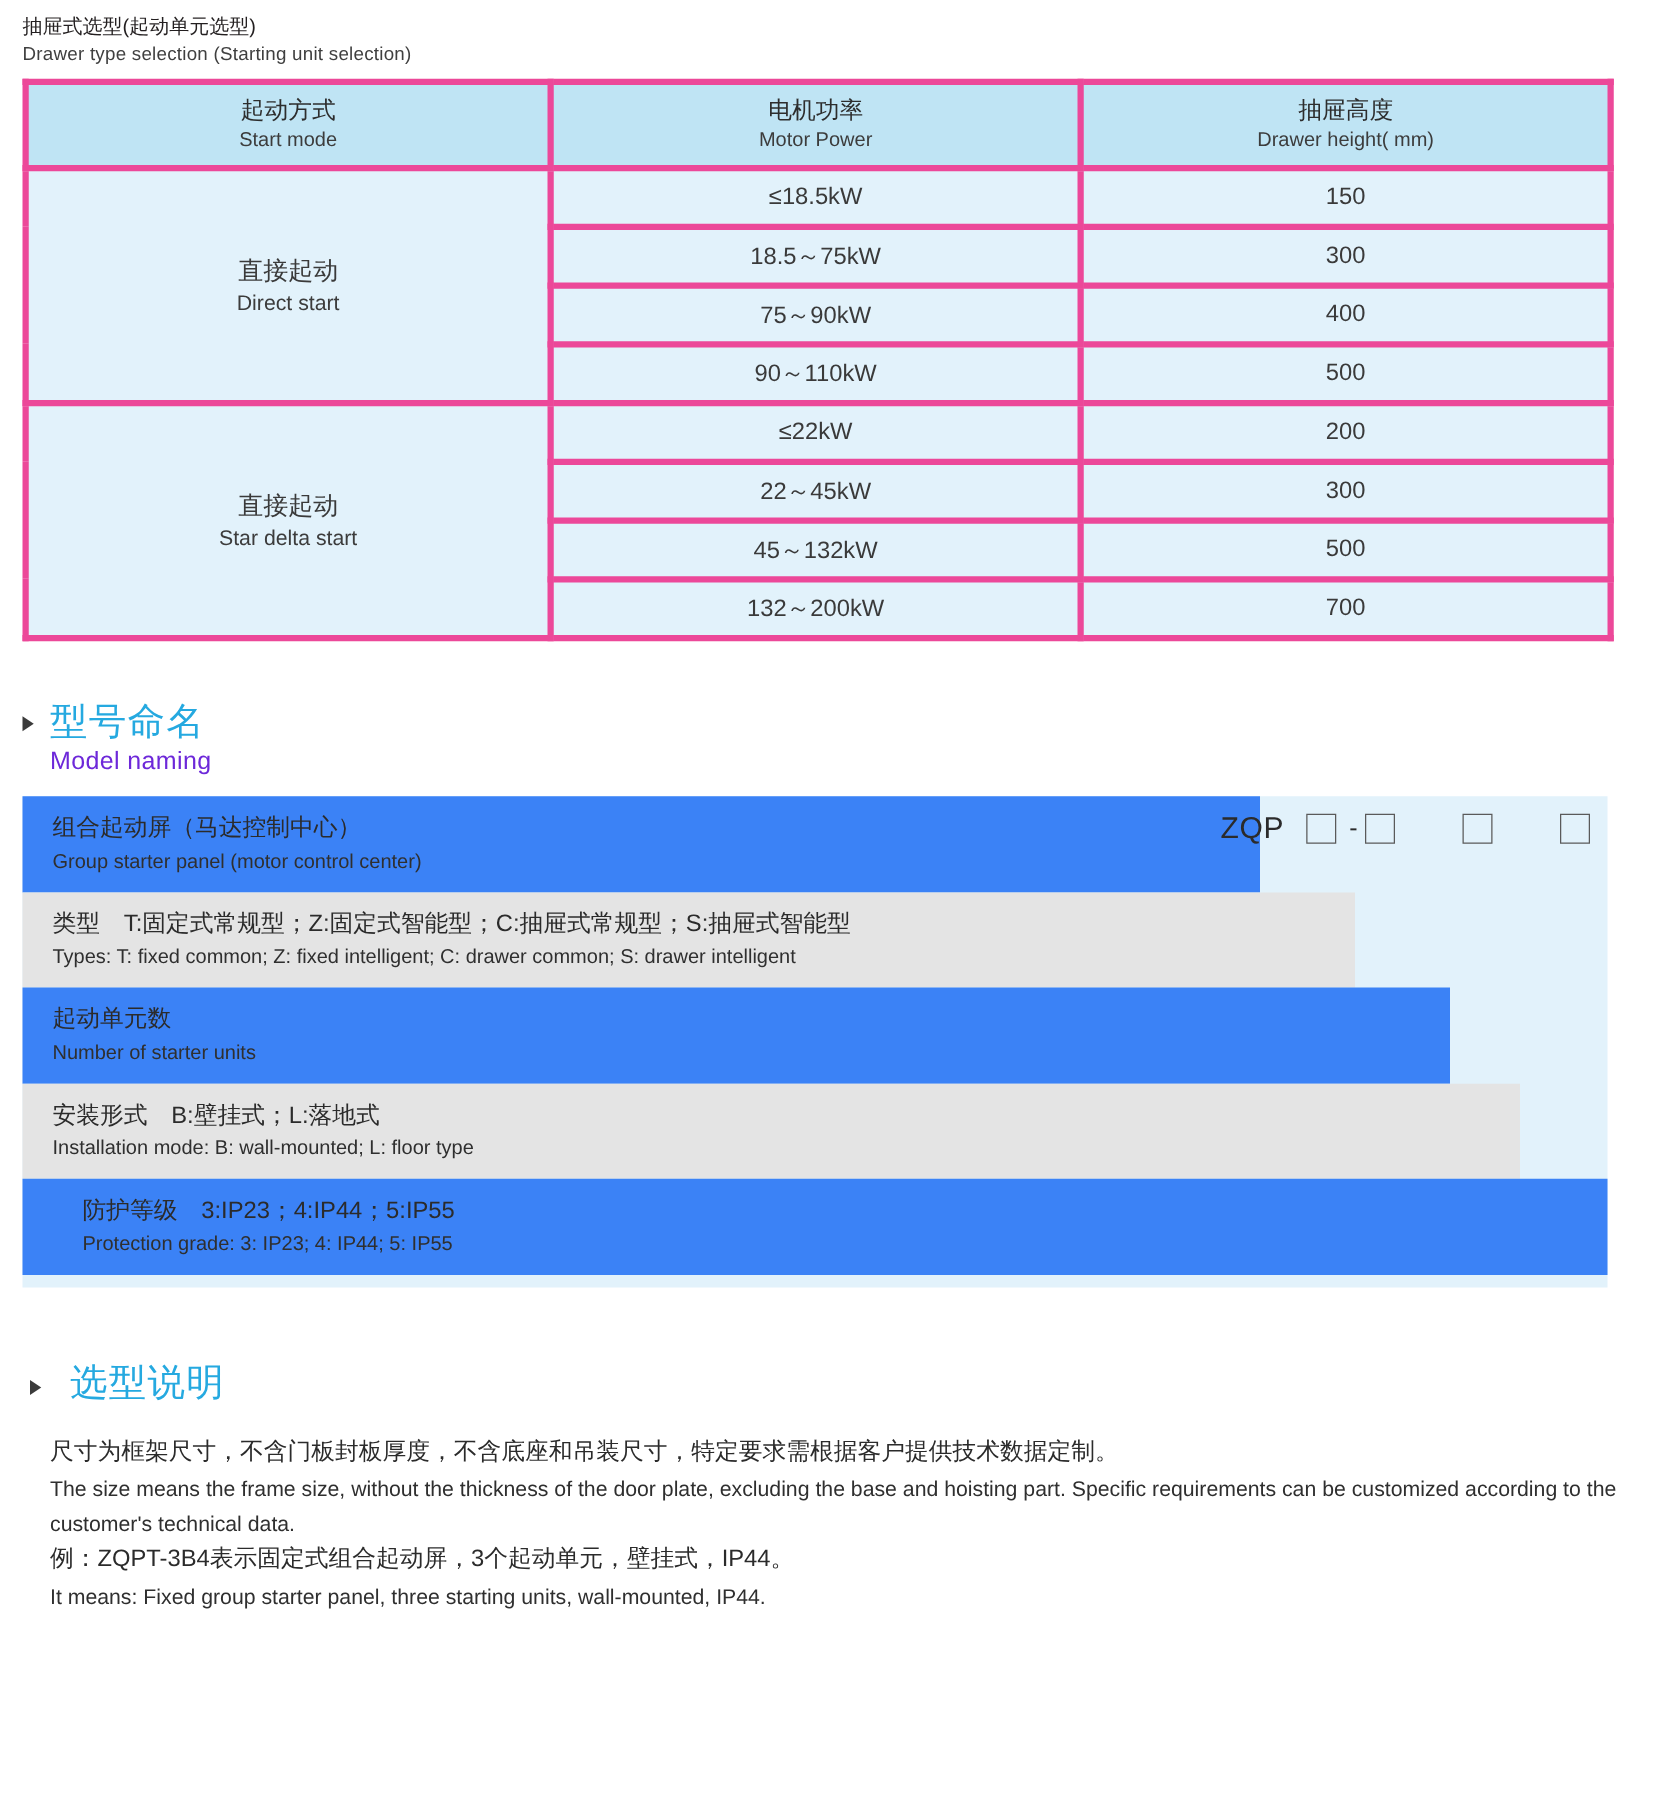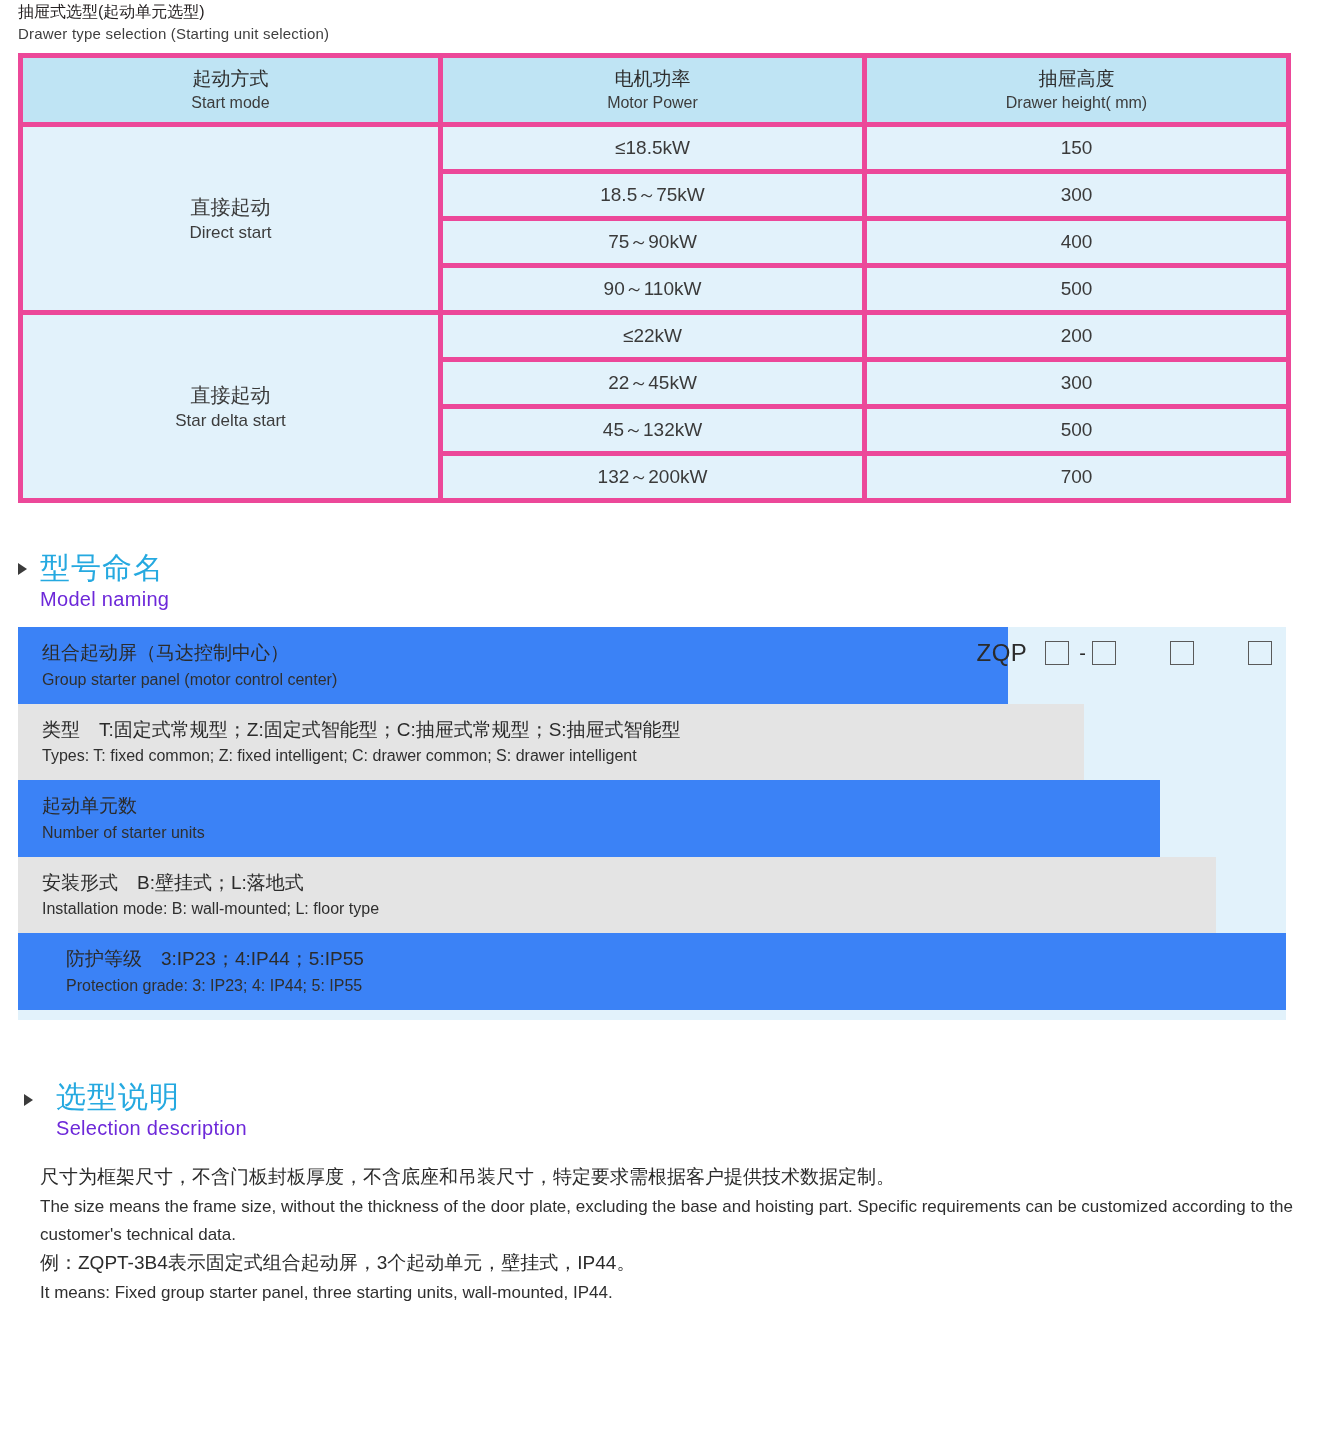--- a/index.html
+++ b/index.html
@@ -18,20 +18,21 @@
   .page {
     position: relative;
     width: 1322px;
     height: 1436px;
     box-sizing: border-box;
     padding: 0 18px;
   }
 
   
   .caption {
+    padding-top: 10px;
     line-height: 1.45;
   }
   .caption .cn {
     font-size: 16px;
     color: #231f20;
   }
   .caption .en {
     font-size: 15px;
     color: #3f3f3f;
     letter-spacing: .2px;
@@ -309,21 +310,20 @@
     <div class="naming-row lite w5">
       <div class="cn">防护等级　3:IP23；4:IP44；5:IP55</div>
       <div class="en">Protection grade:  3: IP23; 4: IP44; 5: IP55</div>
     </div>
 
   </div>
 
   <div class="section-head indent2">
     <span class="arrow"></span>
     <div class="h-cn">选型说明</div>
-    <div class="h-en">Selection description</div>
   </div>
 
   <div class="desc">
     <div class="cn">尺寸为框架尺寸，不含门板封板厚度，不含底座和吊装尺寸，特定要求需根据客户提供技术数据定制。</div>
     <div class="en">The size means the frame size, without the thickness of the door plate, excluding the base and hoisting part. Specific requirements can be customized according to the customer's technical data.</div>
     <div class="cn">例：ZQPT-3B4表示固定式组合起动屏，3个起动单元，壁挂式，IP44。</div>
     <div class="en">It means: Fixed group starter panel, three starting units, wall-mounted, IP44.</div>
   </div>
 
 </div>

